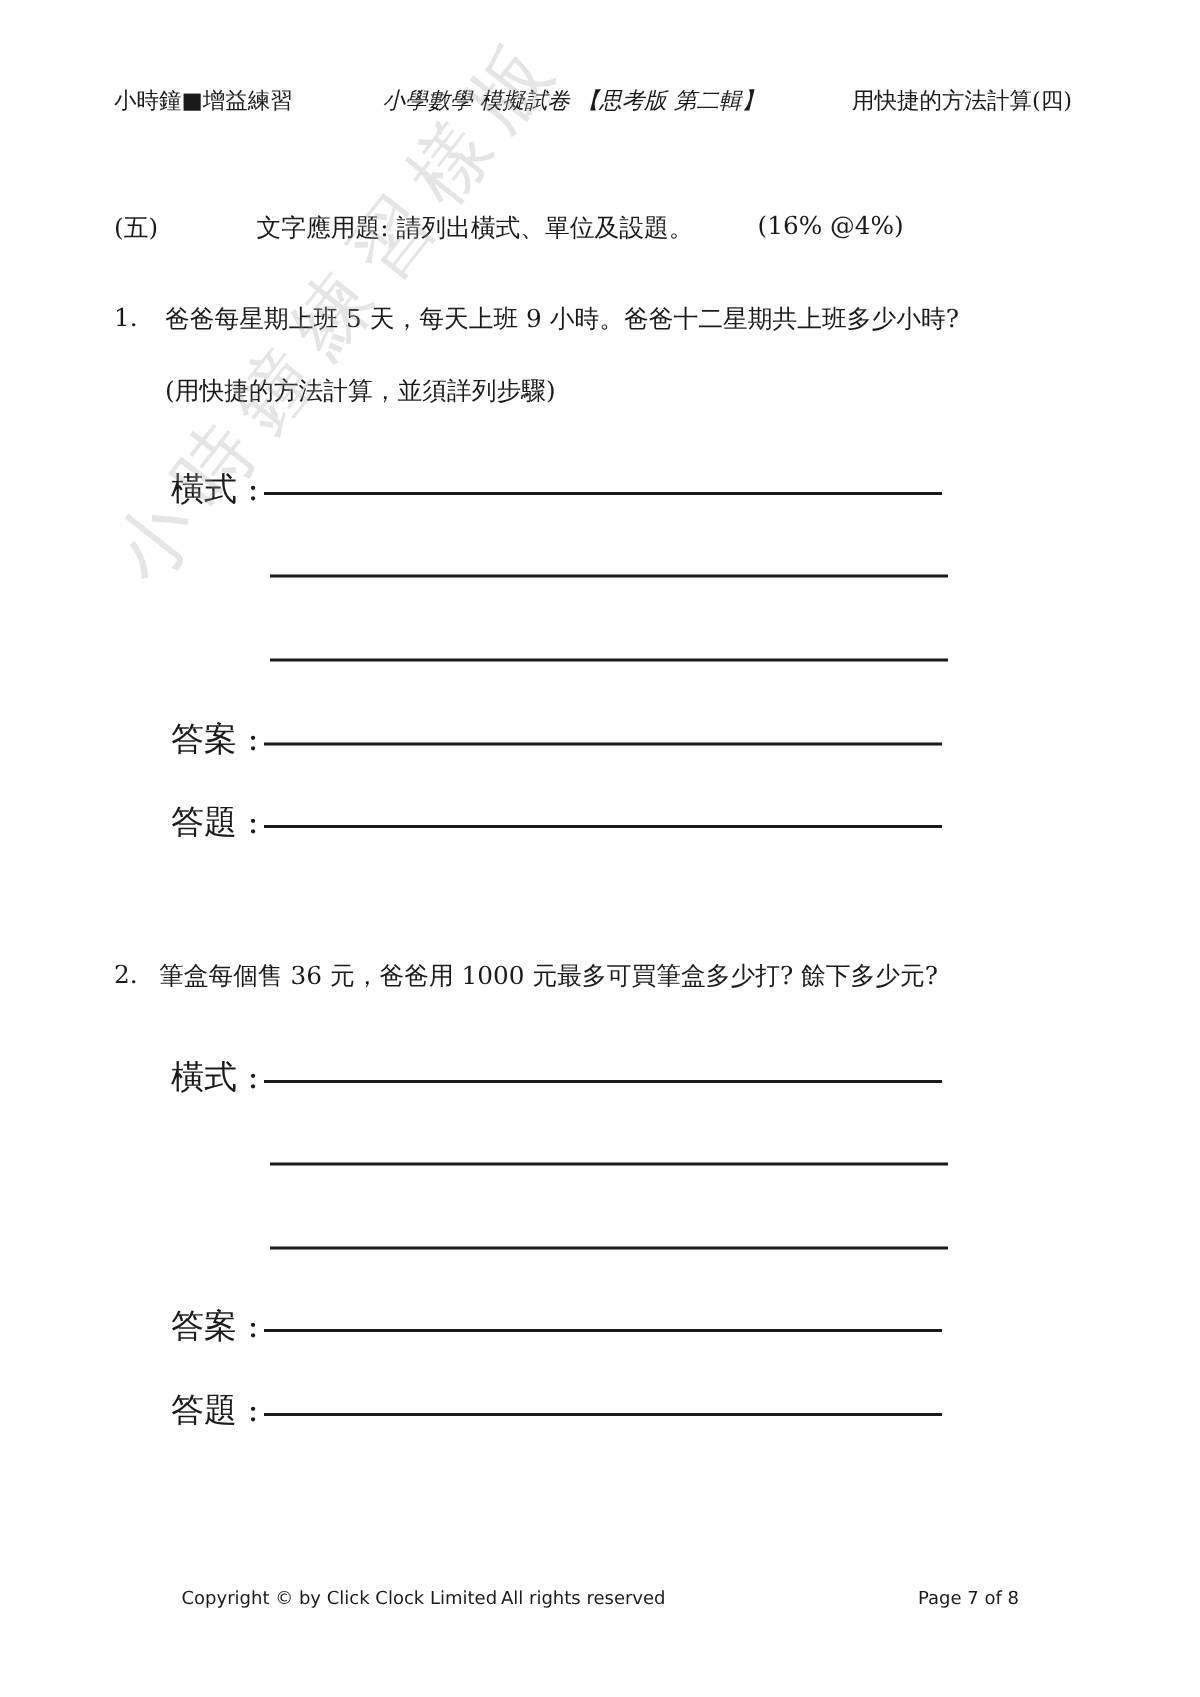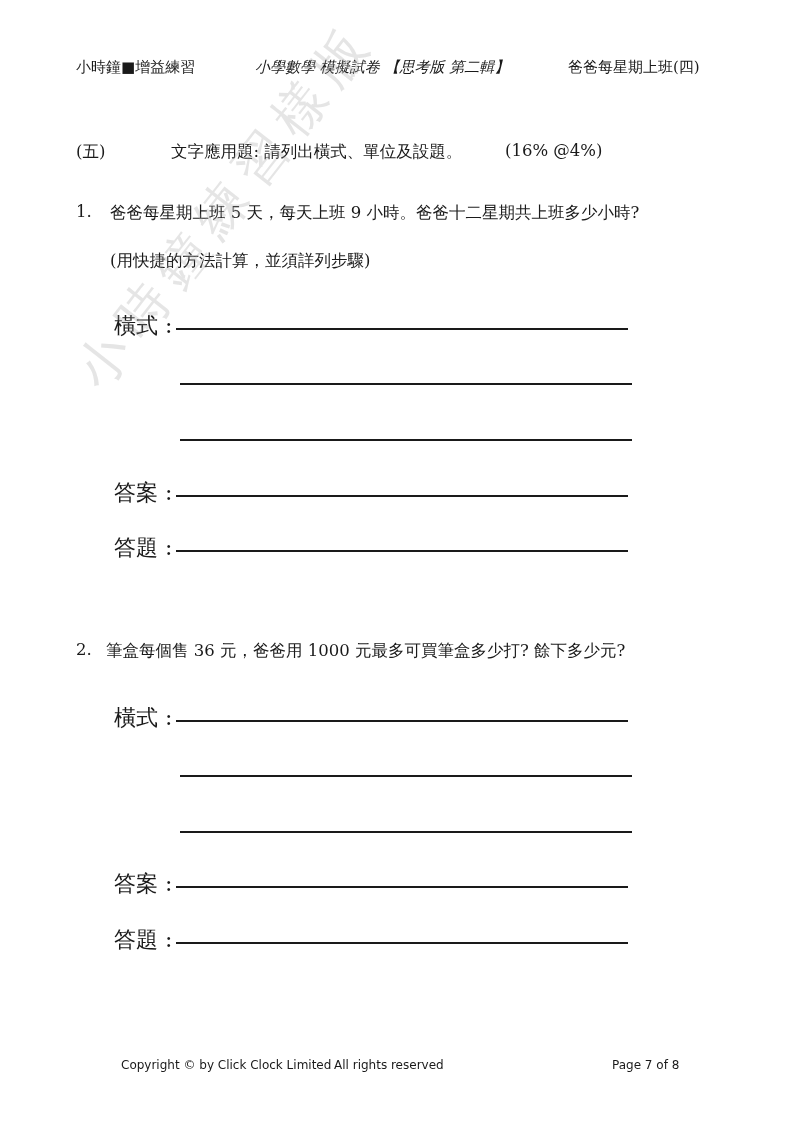--- a/index.html
+++ b/index.html
@@ -14,21 +14,21 @@
   .watermark { position: absolute; left: 170px; top: 380px; width: 470px; height: 60px;
                transform-origin: 0 0; transform: translate(60px, 360px) rotate(-52deg);
                font-size: 52px; letter-spacing: 12px; color: rgba(160,160,160,0.28);
                font-family: "DejaVu Serif", serif; white-space: nowrap; pointer-events: none; }
 </style>
 </head>
 <body>
 
 <div class="abs hdr" style="left:76px;">小時鐘■增益練習</div>
 <div class="abs hdr" style="left:255px;font-style:italic;">小學數學 模擬試卷 【思考版 第二輯】</div>
-<div class="abs hdr" style="left:568px;">爸爸每星期上班(四)</div>
+<div class="abs hdr" style="left:568px;">用快捷的方法計算(四)</div>
 
 <div class="abs txt" style="left:76px; top:141px;">(五)</div>
 <div class="abs txt" style="left:143px; top:141px;margin-left:28px;">文字應用題: 請列出橫式、單位及設題。</div>
 <div class="abs txt" style="left:505px; top:141px;">(16% @4%)</div>
 
 <div class="abs txt" style="left:76px; top:202px;">1.</div>
 <div class="abs txt" style="left:110px; top:202px;">爸爸每星期上班 5 天，每天上班 9 小時。爸爸十二星期共上班多少小時?</div>
 <div class="abs txt" style="left:110px; top:250px;">(用快捷的方法計算，並須詳列步驟)</div>
 
 <div class="abs lbl" style="left:114px; top:311px;">橫式 :</div>

